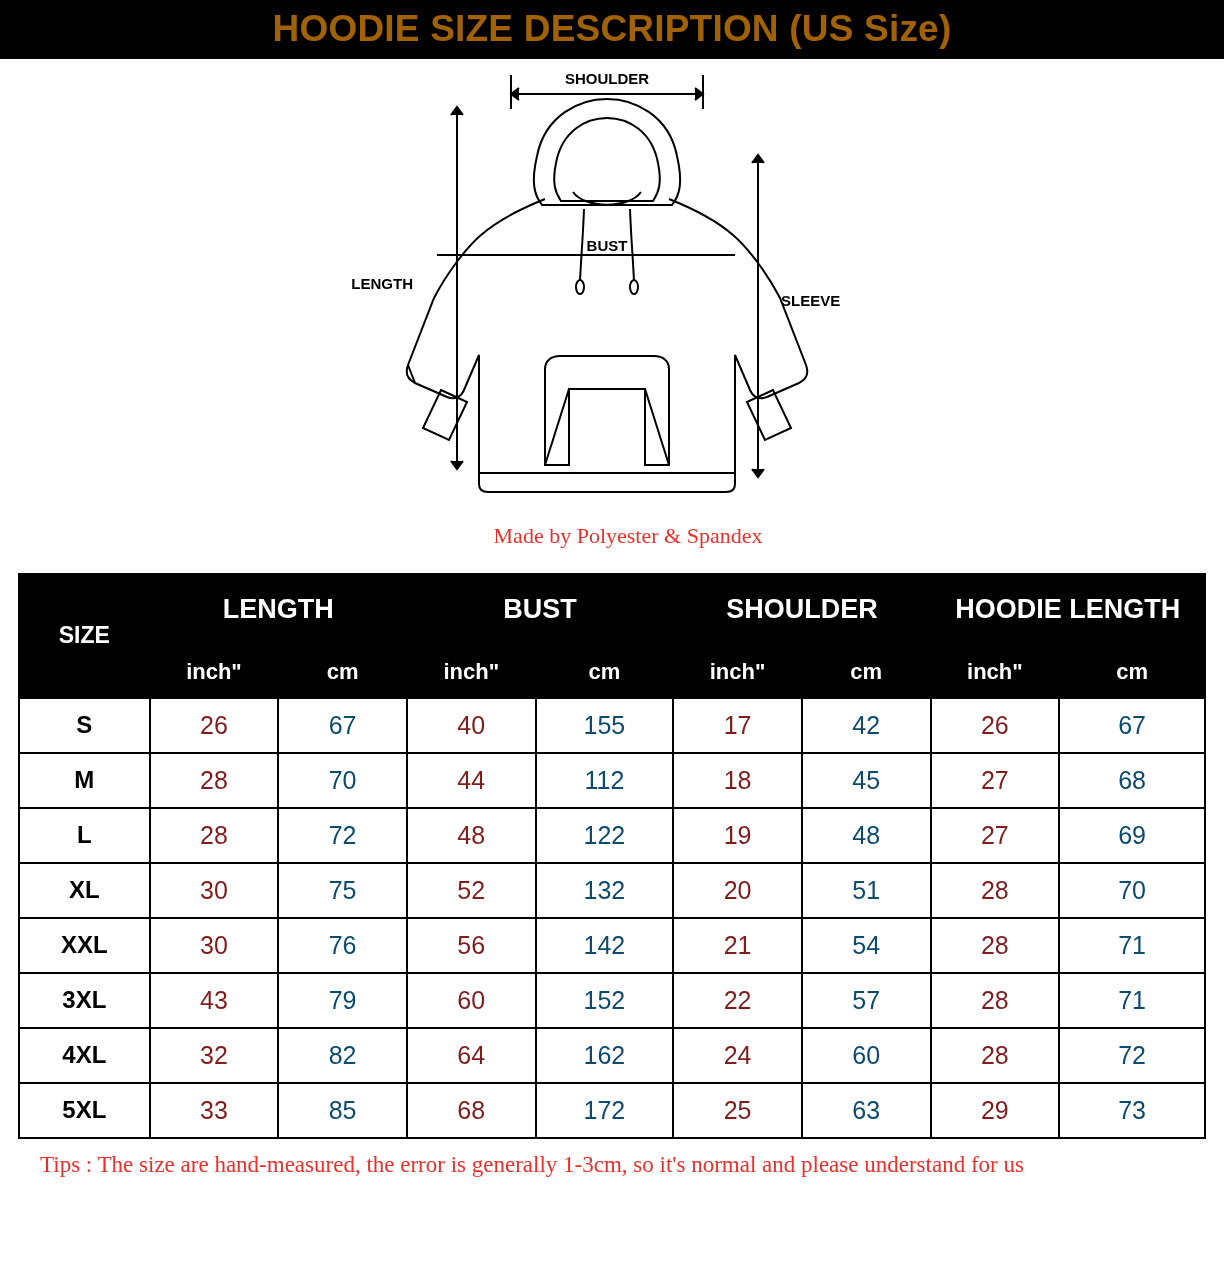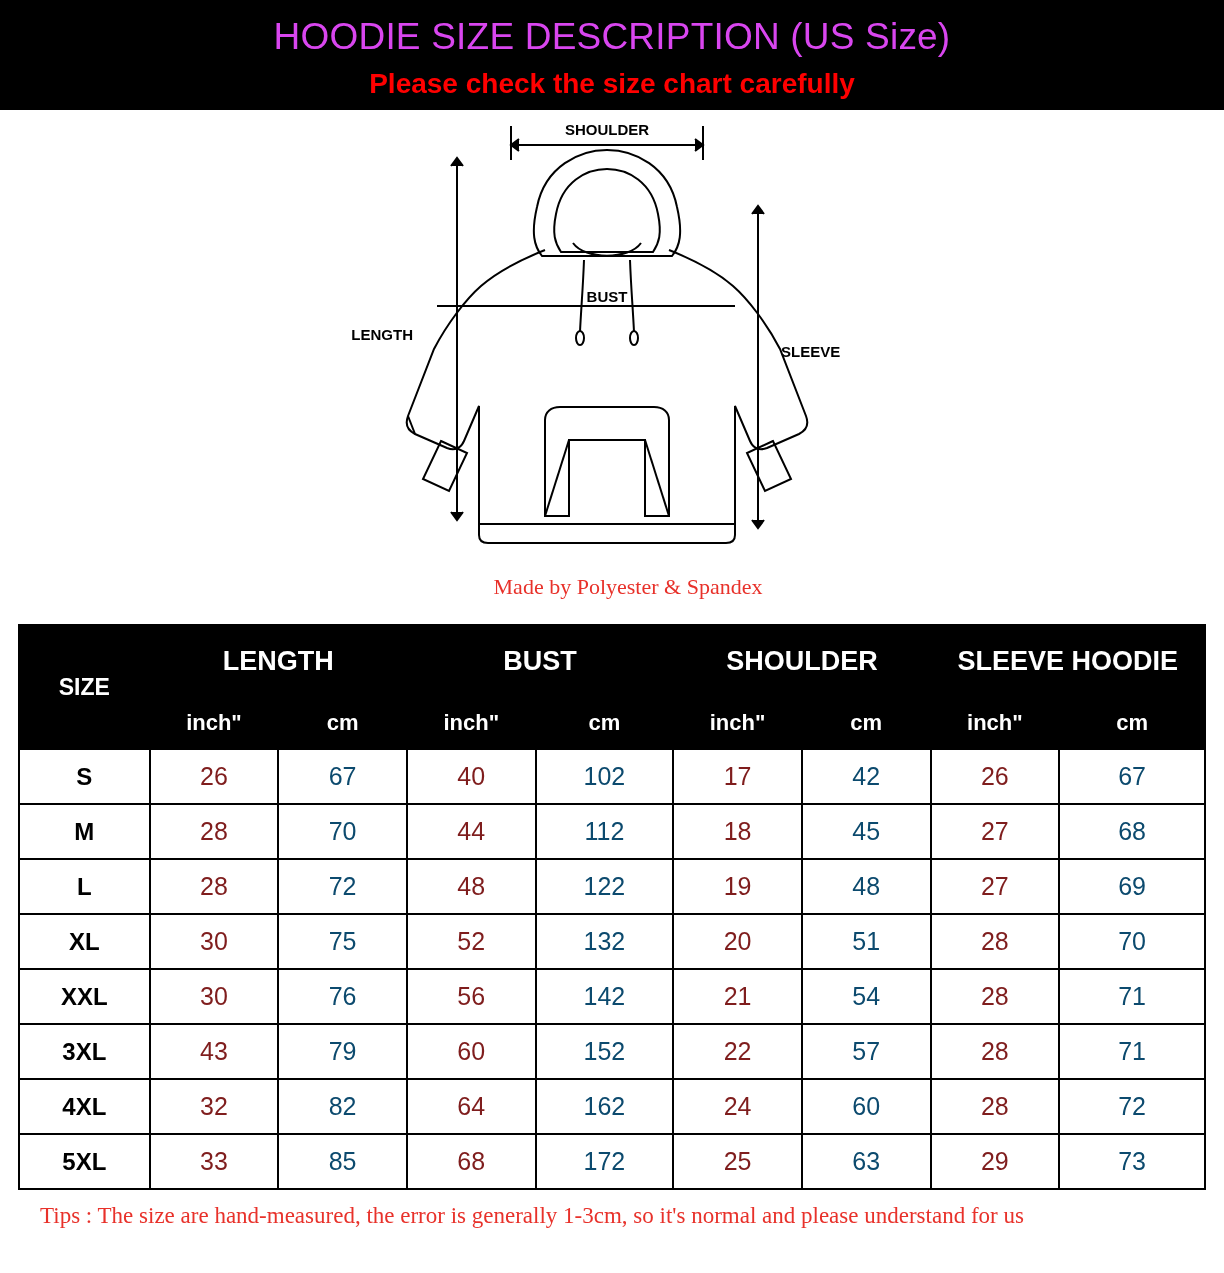--- a/index.html
+++ b/index.html
@@ -15,25 +15,25 @@
     overflow: hidden;
   }
 
   
   .header-band {
     background: #000000;
     width: 100%;
     text-align: center;
   }
   .header-title {
-    color: #d946ef;
+    color: #a16207;
     font-size: 37px;
-    font-weight: normal;
+    font-weight: bold;
     letter-spacing: 0.2px;
-    padding: 17px 0 10px 0;
+    padding: 9px 0 10px 0;
     line-height: 1.08;
   }
   .header-sub {
     color: #ff0000;
     font-size: 28px;
     font-weight: bold;
     padding: 2px 0 11px 0;
     line-height: 1.08;
   }
 
@@ -111,21 +111,20 @@
     line-height: 1.42;
     padding: 10px 40px 0 40px;
     font-family: "Liberation Serif", serif;
   }
 </style>
 </head>
 <body>
 
 <div class="header-band">
   <div class="header-title">HOODIE SIZE DESCRIPTION (US Size)</div>
-  <div class="header-sub">Please check the size chart carefully</div>
 </div>
 
 <div class="diagram-wrap">
   <svg class="diagram-svg" width="1224" height="500" viewBox="0 0 1224 500">
     <g fill="none" stroke="#000000" stroke-width="2">
 
       <line x1="511" y1="35" x2="703" y2="35"></line>
       <polyline points="519,29 511,35 519,41" fill="#000"></polyline>
       <polyline points="695,29 703,35 695,41" fill="#000"></polyline>
       <line x1="511" y1="16" x2="511" y2="50"></line>
@@ -197,40 +196,40 @@
         <col style="width:128px">
       <col style="width:128px">
         <col style="width:145px">
     </colgroup>
     <thead>
       <tr>
         <th class="hdr-black hdr-size" rowspan="2">SIZE</th>
         <th class="hdr-black hdr-group" colspan="2">LENGTH</th>
         <th class="hdr-black hdr-group" colspan="2">BUST</th>
         <th class="hdr-black hdr-group" colspan="2">SHOULDER</th>
-        <th class="hdr-black hdr-group" colspan="2">SLEEVE HOODIE</th>
+        <th class="hdr-black hdr-group" colspan="2">HOODIE LENGTH</th>
       </tr>
       <tr>
         <th class="hdr-black hdr-unit">inch"</th>
         <th class="hdr-black hdr-unit">cm</th>
         <th class="hdr-black hdr-unit">inch"</th>
         <th class="hdr-black hdr-unit">cm</th>
         <th class="hdr-black hdr-unit">inch"</th>
         <th class="hdr-black hdr-unit">cm</th>
         <th class="hdr-black hdr-unit">inch"</th>
         <th class="hdr-black hdr-unit">cm</th>
       </tr>
     </thead>
     <tbody>
       <tr>
         <td class="cell-size">S</td>
         <td class="cell-in">26</td>
         <td class="cell-cm">67</td>
         <td class="cell-in">40</td>
-        <td class="cell-cm">102</td>
+        <td class="cell-cm">155</td>
         <td class="cell-in">17</td>
         <td class="cell-cm">42</td>
         <td class="cell-in">26</td>
         <td class="cell-cm">67</td>
       </tr>
       <tr>
         <td class="cell-size">M</td>
         <td class="cell-in">28</td>
         <td class="cell-cm">70</td>
         <td class="cell-in">44</td>

